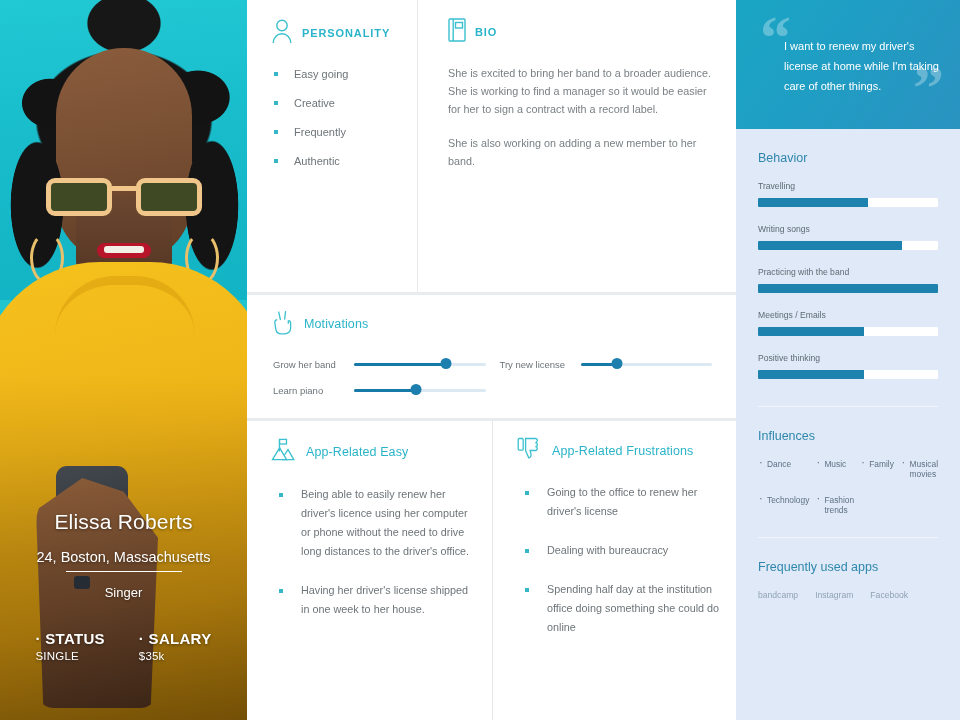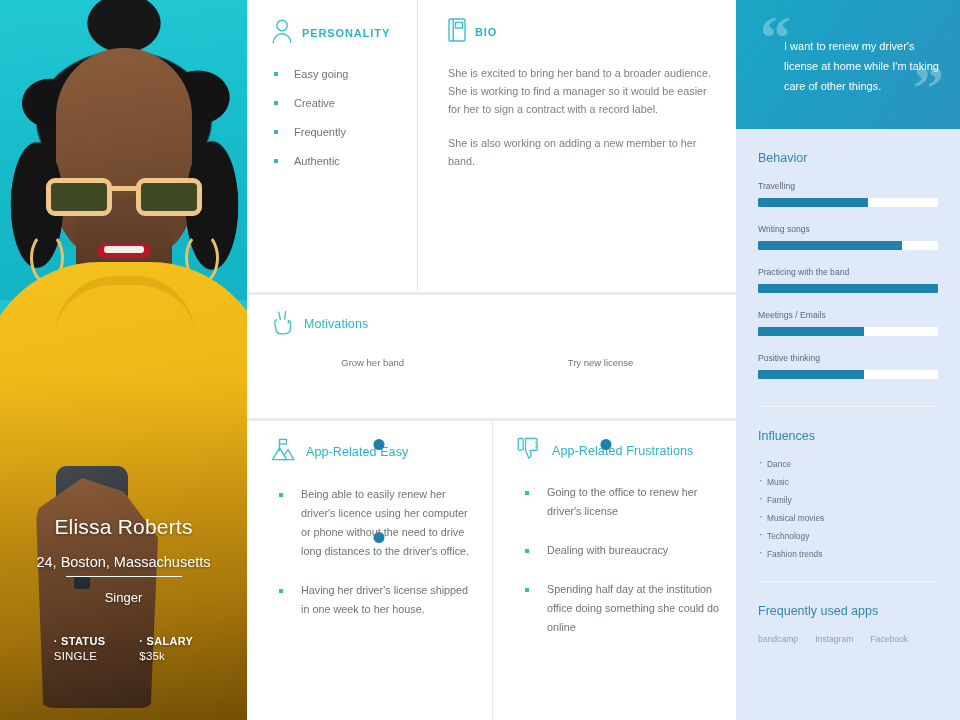--- a/index.html
+++ b/index.html
@@ -120,21 +120,21 @@
     padding: 0 12px 58px 12px;
     text-align: center; color: #fff;
     text-shadow: 0 1px 3px rgba(0,0,0,.45);
   }
   .persona-name { font-size: 21px; font-weight: 400; letter-spacing: .2px; margin-bottom: 15px; }
   .persona-meta { font-size: 14.5px; font-weight: 400; margin-bottom: 6px; }
   .name-rule { width: 116px; height: 1px; background: #fff; margin: 6px auto 13px auto; }
   .persona-role { font-size: 13px; font-weight: 400; margin-bottom: 30px; }
   .persona-facts { display: flex; justify-content: center; gap: 34px; }
   .fact { text-align: left; }
-  .fact-label { font-size: 11px; font-weight: bold; letter-spacing: .3px; margin-bottom: 3px; }
+  .fact-label { font-size: 15px; font-weight: bold; letter-spacing: .3px; margin-bottom: 3px; }
   .fact-value { font-size: 11.5px; letter-spacing: .2px; }
 
   
   .center {
     flex: 0 0 489px; width: 489px; height: 720px;
     display: flex; flex-direction: column;
     background: #e9ecee;
   }
   .row-top { display: flex; height: 292px; background: #fff; }
   .card-personality { width: 170px; padding: 18px 14px 0 24px; }
@@ -173,21 +173,21 @@
     padding-left: 30px; margin-bottom: 20px;
   }
   .goals-list li::before, .frust-list li::before { left: 8px; top: 8px; }
 
   
   .mot-head { padding-left: 26px; }
   .mot-grid {
     display: grid; grid-template-columns: 1fr 1fr;
     column-gap: 14px; row-gap: 12px; padding: 0 24px 0 26px;
   }
-  .mot-item { display: flex; align-items: center; gap: 5px; flex-direction: column; }
+  .mot-item { display: flex; align-items: center; gap: 5px; }
   .mot-label { font-size: 9.5px; color: #6d7478; width: 76px; flex: 0 0 76px; }
   .slider { position: relative; flex: 1; height: 14px; }
   .slider-track {
     position: absolute; left: 0; right: 0; top: 5.5px; height: 3px;
     background: #dce9f2; border-radius: 2px;
   }
   .slider-fill {
     position: absolute; left: 0; top: 5.5px; height: 3px;
     background: #1679a8; border-radius: 2px;
   }
@@ -220,21 +220,21 @@
   .rsec { padding: 0 22px; }
   .rsec-title {
     color: #2f87ac; font-size: 12.5px; margin: 22px 0 16px 0; font-weight: 400;
   }
   .behavior-item { margin-bottom: 17px; }
   .behavior-label { font-size: 8.6px; color: #5d6b74; margin-bottom: 7px; }
   .bar-bg { height: 9px; background: #fff; border-radius: 1px; overflow: hidden; }
   .bar-fill { height: 9px; background: #1d82ae; }
   .rdivider { height: 1px; background: #f2f5fa; margin: 10px 22px 0 22px; }
   .infl-grid {
-    display: grid; grid-template-columns: 1fr; column-gap: 6px; row-gap: 16px; gap: 8px;
+    display: grid; grid-template-columns: 1fr 1fr 1fr 1fr; column-gap: 6px; row-gap: 16px;
   }
   .infl { font-size: 8.4px; color: #5f7183; position: relative; padding-left: 9px; }
   .infl::before {
     content: "·"; position: absolute; left: 1px; top: -3px; font-size: 11px; color: #5f7183;
   }
   .apps-row { display: flex; align-items: center; gap: 17px; margin-top: 4px; }
   .app-name { font-size: 8.6px; color: #91a3b5; }
 </style>
 </head>
 <body>

